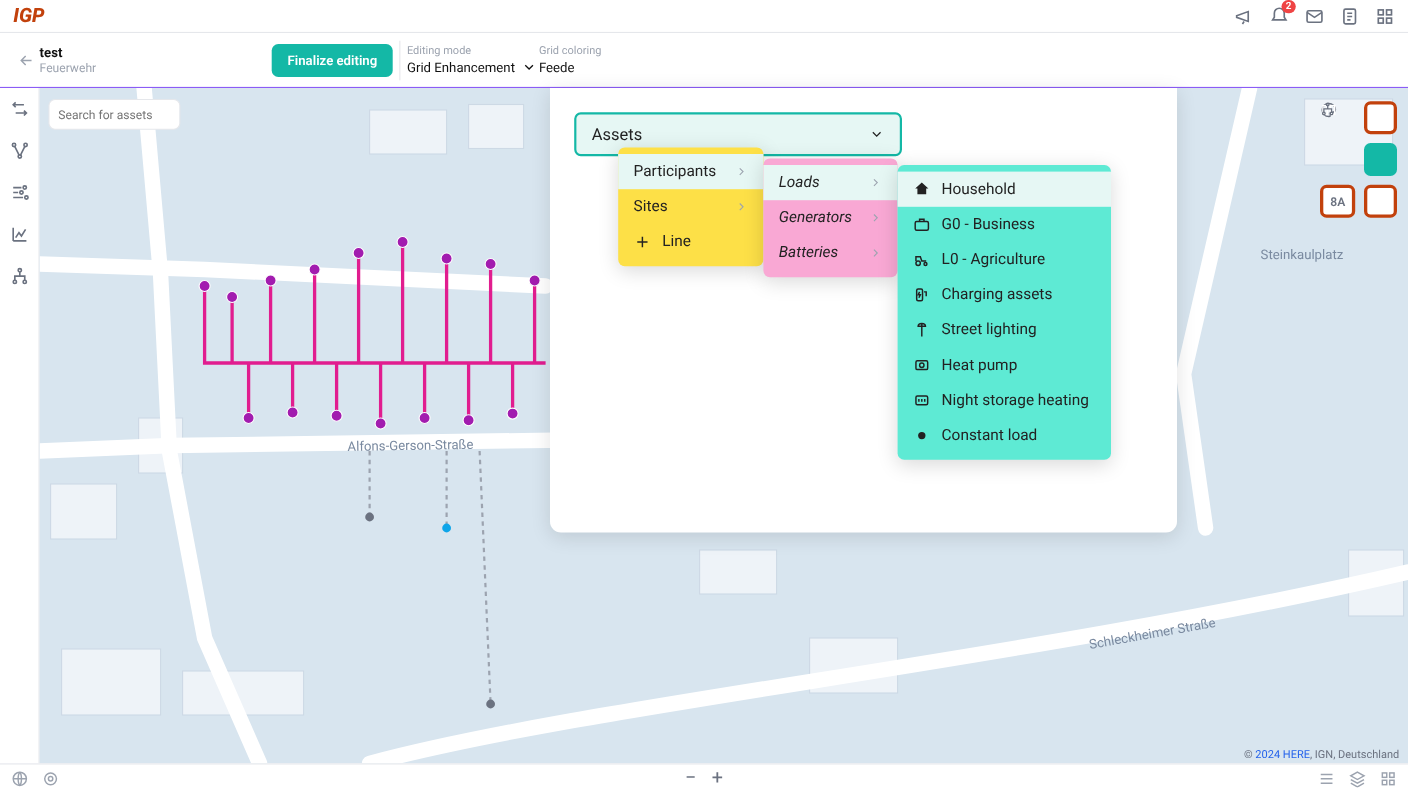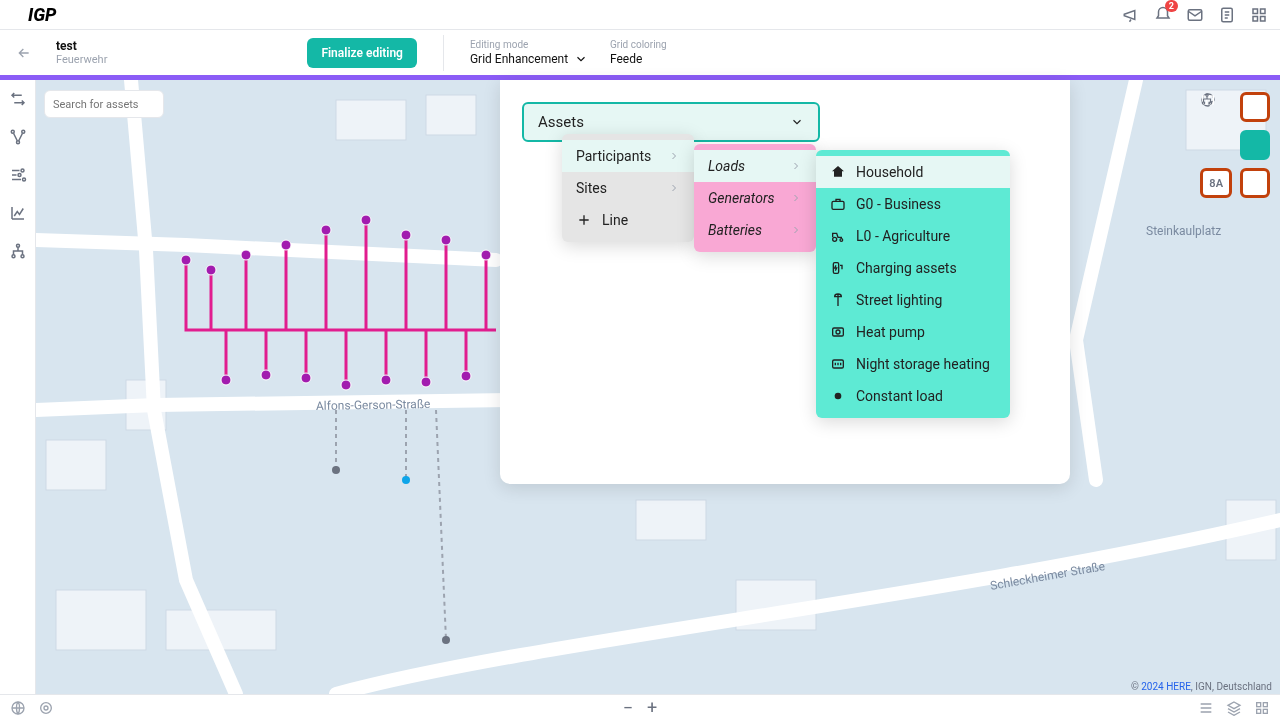--- a/index.html
+++ b/index.html
@@ -1,25 +1,25 @@
 <!DOCTYPE html>
 <html><head>
 <meta charset="utf-8">
 <style>
 * { margin: 0; padding: 0; box-sizing: border-box; font-family: -apple-system, BlinkMacSystemFont, "Segoe UI", Roboto, sans-serif; }
 html, body { width: 1280px; height: 720px; overflow: hidden; background: #f5f7fa; }
 
 .topbar { height: 30px; background: #fff; border-bottom: 1px solid #e5e7eb; display: flex; align-items: center; justify-content: space-between; padding: 0 12px; }
-.logo { color: #000000; font-weight: 800; font-size: 18px; font-style: italic; margin-left: 16px; }
+.logo { color: #c2410c; font-weight: 800; font-size: 18px; font-style: italic; }
 .topnav-right { display: flex; align-items: center; gap: 14px; }
 .topnav-icon { width: 18px; height: 18px; color: #6b7280; display: flex; align-items: center; justify-content: center; position: relative; cursor: pointer; }
 .topnav-icon svg { width: 18px; height: 18px; }
 .badge { position: absolute; top: -6px; right: -6px; background: #ef4444; color: #fff; font-size: 9px; border-radius: 8px; padding: 0 4px; line-height: 12px; font-weight: 700; }
 
-.headerbar { height: 50px; background: #fff; border-bottom: 5px solid #8b5cf6; display: flex; align-items: center; padding: 0 12px; gap: 20px; }
+.headerbar { height: 50px; background: #fff; border-bottom: 1px solid #8b5cf6; display: flex; align-items: center; padding: 0 12px; }
 .back-btn { width: 24px; height: 24px; display: flex; align-items: center; justify-content: center; color: #9ca3af; cursor: pointer; }
 .back-btn svg { width: 16px; height: 16px;}
 .project-info { display: flex; flex-direction: column; line-height: 1.2; }
 .project-title { font-size: 12px; font-weight: 700; color: #111; }
 .project-sub { font-size: 11px; color: #9ca3af; }
 .finalize-btn { background: #14b8a6; color: #fff; border: none; border-radius: 6px; padding: 8px 14px; font-size: 12px; font-weight: 600; cursor: pointer; margin-left: auto; }
 .header-sep { width: 1px; height: 36px; background: #e5e7eb; margin: 0 6px; }
 .header-field { display: flex; flex-direction: column; gap: 2px; min-width: 120px; }
 .header-field-label { font-size: 10px; color: #9ca3af; }
 .header-field-row { display: flex; align-items: center; gap: 6px; font-size: 12px; color: #111; cursor: pointer; }
@@ -36,21 +36,21 @@
 .map svg { position: absolute; left: 0; top: 0; }
 
 .right-controls { position: absolute; right: 10px; top: 12px; display: flex; flex-direction: column; gap: 8px; align-items: flex-end; }
 .rc-btn { width: 30px; height: 30px; background: #fff; border: 3px solid #c2410c; border-radius: 6px; display: flex; align-items: center; justify-content: center; color: #6b7280; cursor: pointer; }
 .rc-btn.active { background: #14b8a6; color: #fff; border-color: #14b8a6;}
 .rc-row { display: flex; gap: 8px; }
 
 .panel { position: absolute; left: 500px; top: 0px; width: 570px; height: 404px; background: #fff; border-radius: 0 0 10px 10px; box-shadow: 0 4px 18px rgba(0,0,0,0.12); padding: 22px; }
 .assets-dd { width: 298px; height: 40px; border: 2px solid #14b8a6; background: #e6f7f4; border-radius: 6px; display: flex; align-items: center; justify-content: space-between; padding: 0 14px; font-size: 15px; color: #222; cursor: pointer; gap: 32px; }
 
-.menu1 { position: absolute; left: 562px; top: 54px; width: 132px; background: #e5e5e5; border-radius: 6px; box-shadow: 0 4px 18px rgba(0,0,0,0.15); padding: 6px 0; z-index: 10;}
+.menu1 { position: absolute; left: 562px; top: 54px; width: 132px; background: #fde047; border-radius: 6px; box-shadow: 0 4px 18px rgba(0,0,0,0.15); padding: 6px 0; z-index: 10;}
 .menu2 { position: absolute; left: 694px; top: 64px; width: 122px; background: #f9a8d4; border-radius: 6px; box-shadow: 0 4px 18px rgba(0,0,0,0.15); padding: 6px 0; z-index: 11; font-style: italic;}
 .menu3 { position: absolute; left: 816px; top: 70px; width: 194px; background: #5eead4; border-radius: 6px; box-shadow: 0 4px 18px rgba(0,0,0,0.15); padding: 6px 0; z-index: 12;}
 .menu-item { display: flex; align-items: center; justify-content: space-between; padding: 8px 14px; font-size: 14px; color: #222; cursor: pointer; gap:8px;}
 .menu-item.hover { background: #e6f7f4; }
 .menu-item .lead { display:flex; align-items:center; gap:10px;}
 .menu-item .lead-icon { width:16px; height:16px; color:#222; flex-shrink:0;}
 .sub-arrow { width: 12px; height: 12px; color: #9ca3af; }
 
 .attribution { position: absolute; right: 8px; bottom: 2px; font-size: 10px; color: #6b7280; }
 .attribution a { color: #2563eb; text-decoration: none; }

